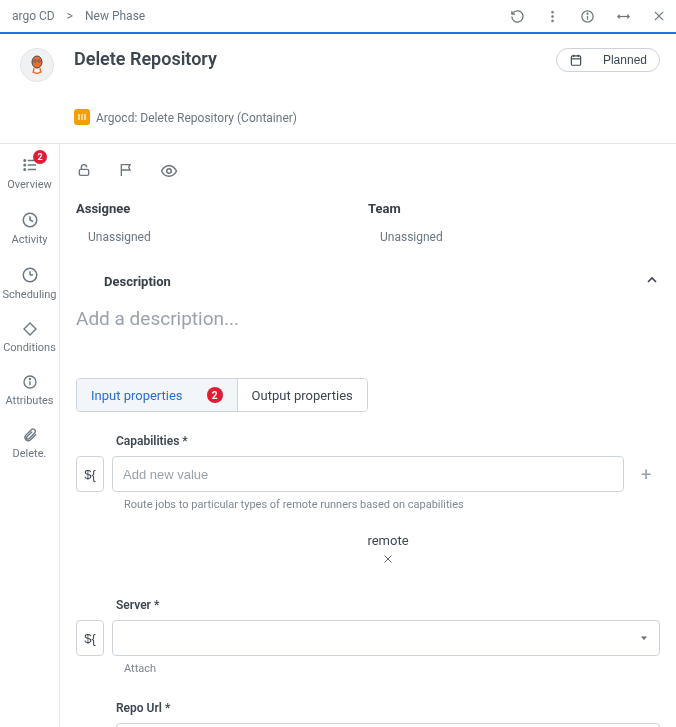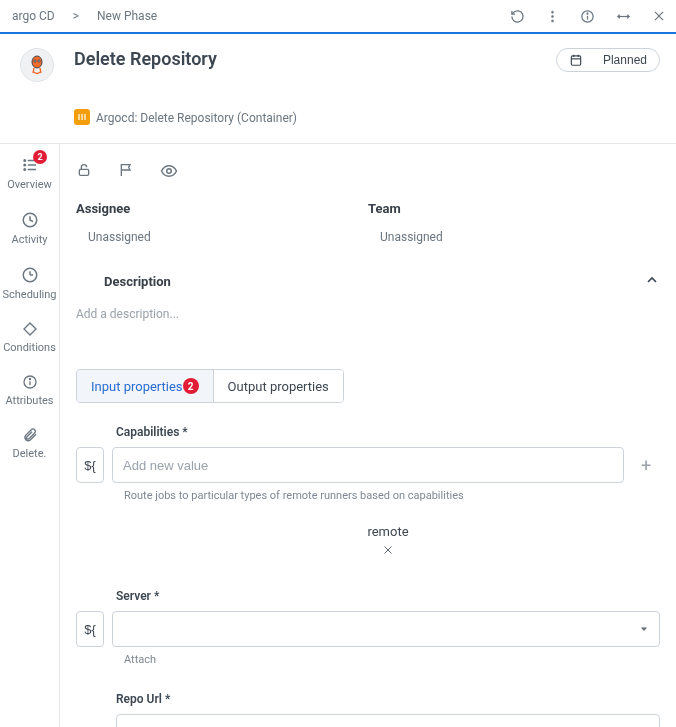--- a/index.html
+++ b/index.html
@@ -16,21 +16,21 @@
   
   .topbar {
     height: 34px;
     border-bottom: 2px solid #1677e0;
     display: flex;
     align-items: center;
     padding: 0 10px 0 12px;
     font-size: 12px;
     color: #6b7680;
   }
-  .breadcrumb { flex: 1; display: flex; align-items: flex-end; gap: 18px; }
+  .breadcrumb { flex: 1; display: flex; align-items: flex-end; gap: 12px; }
   .breadcrumb span { color: #6b7680; }
   .top-actions { display: flex; align-items: center; gap: 20px; color: #6b7680; }
   .top-actions .icon { cursor: pointer; display: inline-flex; align-items: center; }
   .top-actions svg { display: block; }
 
   
   .header {
     display: flex;
     align-items: flex-start;
     padding: 14px 16px 18px 14px;
@@ -115,37 +115,37 @@
     padding: 0 16px;
   }
   .section-head {
     display: flex; align-items: center; justify-content: space-between;
     padding: 10px 0;
     cursor: pointer;
     margin-left: 28px;
   }
   .section-title { font-size: 13px; font-weight: 700; color: #394049; }
   .desc-input {
-    color: #9aa2ab; font-size: 12px; padding: 6px 0 36px 0;
+    color: #9aa2ab; font-size: 19px; padding: 6px 0 36px 0;
   }
 
   
   .proptabs {
     display: inline-flex;
     border: 1px solid #cdd3d9;
     border-radius: 4px;
     overflow: hidden;
     margin: 12px 0 22px 16px;
   }
   .proptab {
     padding: 8px 14px;
     font-size: 13px;
     background: #fff;
     color: #3d4752;
-    display: inline-flex; align-items:center; gap: 0;
+    display: inline-flex; align-items:center; gap: 24px;
     cursor: pointer;
   }
   .proptab.active {
     background: #f2f5f9;
     color: #2a6dd3;
   }
   .proptab + .proptab { border-left: 1px solid #cdd3d9; }
   .proptab .count {
     background:#e11d36; color:#fff; font-size:10px; font-weight:700;
     width:16px; height:16px; border-radius:50%;

